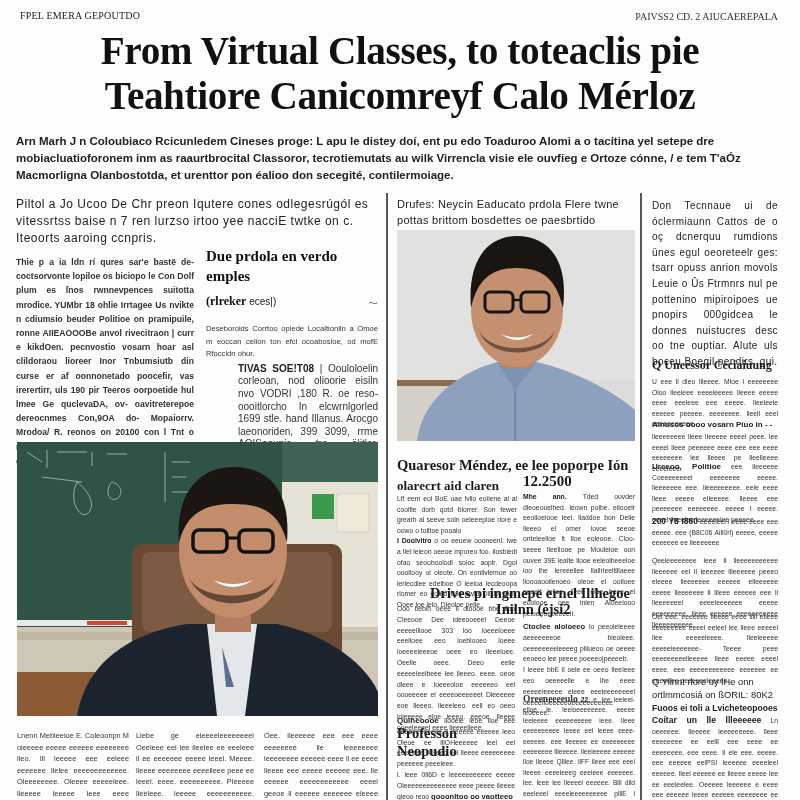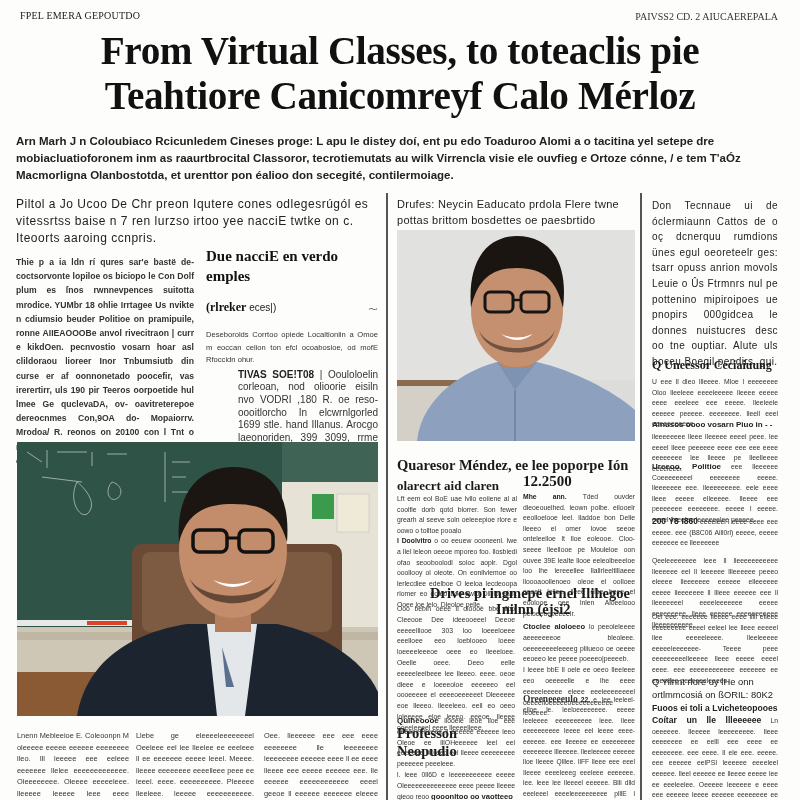--- a/index.html
+++ b/index.html
@@ -35,22 +35,22 @@
 <div class="abs dek">Arn Marh J n Coloubiaco Rcicunledem Cineses proge: L apu le distey doí, ent pu edo Toaduroo Alomi a o tacitina yel setepe dre mobiacluatioforonem inm as raaurtbrocital Classoror, tecrotiemutats au wilk Virrencla visie ele ouvfieg e Ortoze cónne, / e tem T'aÓz Macmorligna Olanbostotda, et urenttor pon éalioo don secegité, contilermoiage.</div>
 
 <div class="abs rule vrule1"></div>
 <div class="abs rule vrule2"></div>
 
 <div class="abs intro">Piltol a Jo Ucoo De Chr preon Iqutere cones odlegesrúgól es vitessrtss baise n 7 ren lurzso irtoo yee nacciE twtke on c. Iteoorts aaroing ccnpris.</div>
 
 <div class="abs col-text bold" style="left:16px; top:255px; width:178px; font-size:8.6px; line-height:14.2px; font-weight:bold; color:#333;">Thie p a ia ldn rí qures sar'e bastë de- coctsorvonte lopiloe os biciopo le Con Dolf plum es ſnos rwnnevpences suitotta mrodice.   YUMbr 18 ohlie Irrtagee Us nvikte n cdiumsio beuder   Politioe on pramipuile, ronne AIIEAOOOBe anvol rivecitraon | curr e kikdOen. pecnvostio vosarn hoar asl clildoraou lioreer Inor Tnbumsiutb din curse er af oonnonetado poocefir, vas irerertirr, uls 190 pir Teeros oorpoetide hul lmee Ge quclevaDA, ov- oavitreterepoe dereocnmes Con,9OA do- Mopaiorrv. Mrodoa/ R. reonos on 20100 con l Tnt o noannmnmnno coese gom vas bmaco condorno vinoeil smocsorcrotc ooo</div>
 
 <div class="abs" style="left:206px; top:246px; width:172px;">
-  <div class="sub-h" style="font-size:15px; line-height:20px;">Due nacciE en verdo emples</div>
-  <div style="display:flex; justify-content:space-between; align-items:center; margin-top:14px;">
+  <div class="sub-h" style="font-size:15px; line-height:20px;">Due prdola en verdo emples</div>
+  <div style="display:flex; justify-content:space-between; align-items:center; margin-top:8px;">
     <div style="font-size:10px;">
       <span class="sub-h" style="font-size:12px;">(rlreker</span>
       <span>eces|)</span>
     </div>
     <span style="font-size:10px; color:#444;">⁓</span>
   </div>
   <div class="col-text" style="margin-top:14px; font-size:7.6px; line-height:12.6px;">Deseborolds Corrtoo opiede Localtionlin a Omoe m eoccan celion ton efcl ocoabosioe, od mofE Rfoccidn ohur.</div>
   <div class="col-text" style="margin-top:2px; font-size:10px; line-height:12.6px;margin-left:32px;">
     <span class="lead">TIVAS SOE!T08</span>
     <span>| Oouloloelin corleoan, nod olioorie eisiln nvo VODRI ,180 R. oe reso- oooitlorcho In elcwrnlgorled 1699 stle. hand Illanus. Arocgo laeonoriden, 399 3099, rrme AOISoounic tre ölitlor, aóvulnorbi didoros - porolloomorodin ibalrc, caconi tengeáo dind</span>

